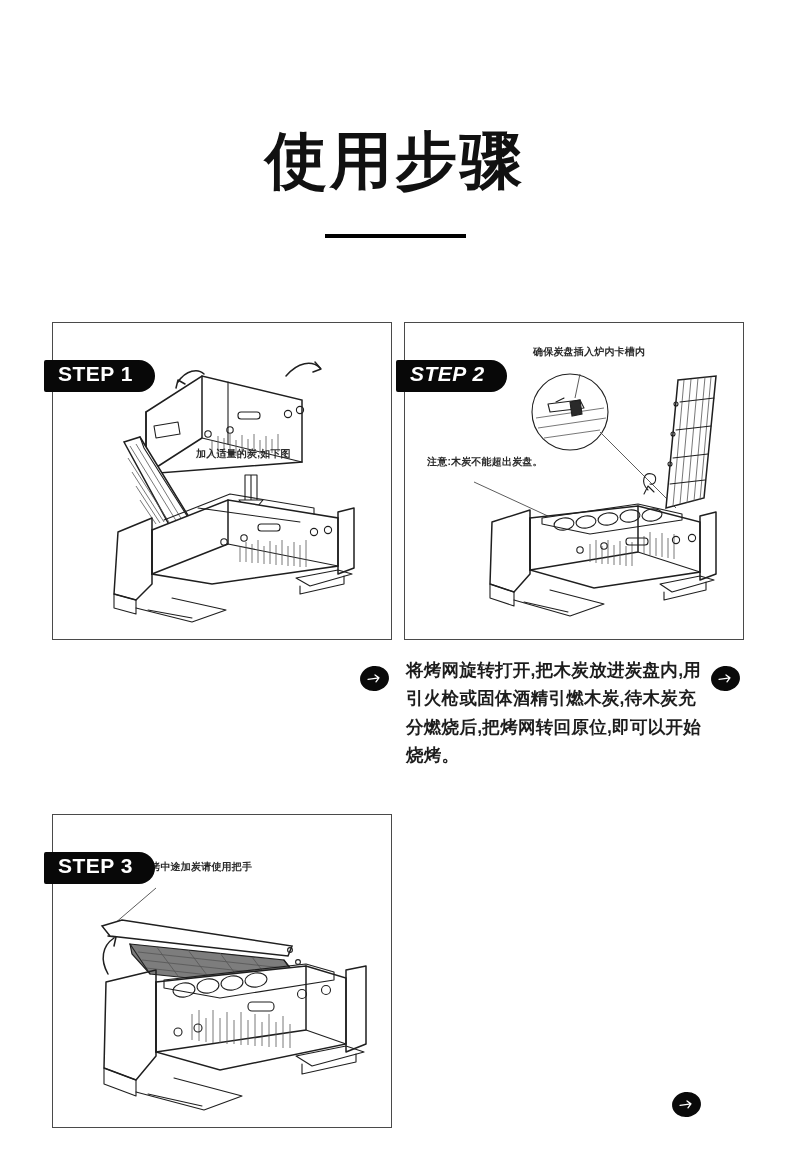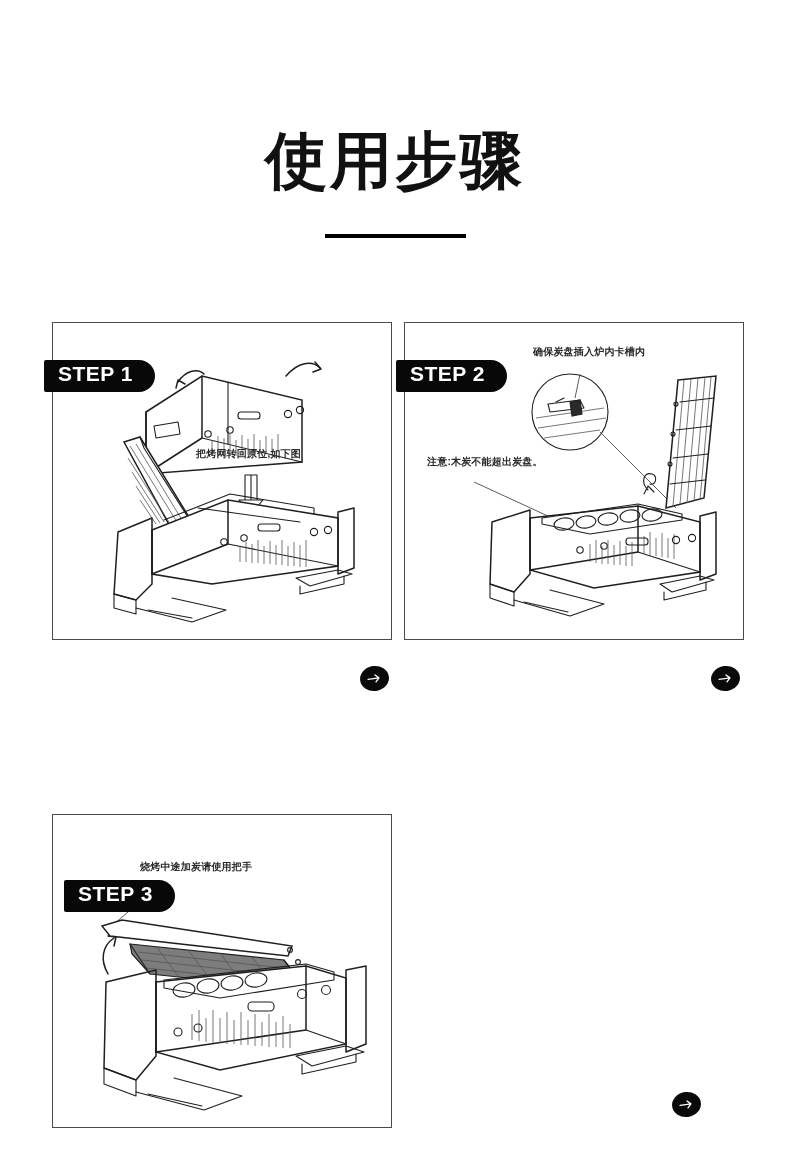--- a/index.html
+++ b/index.html
@@ -62,22 +62,22 @@
     display: flex;
     align-items: center;
     border-top-right-radius: 17px;
     border-bottom-right-radius: 17px;
     border-top-left-radius: 2px;
     border-bottom-left-radius: 2px;
     white-space: nowrap;
     z-index: 6;
   }
   #badge-1 { left: 44px;  top: 360px; }
-  #badge-2 { left: 396px; top: 360px; }
-  #badge-3 { left: 44px;  top: 880px; margin-left: 20px; }
+  #badge-2 { left: 396px; top: 360px; font-style: italic; }
+  #badge-3 { left: 44px;  top: 852px; }
 
   
   .annot {
     position: absolute;
     font-size: 10px;
     font-weight: 700;
     color: #2b2b2b;
     white-space: nowrap;
     z-index: 5;
     letter-spacing: 0.2px;
@@ -228,21 +228,21 @@
       <path class="ln" d="M286 190 L302 186 L302 246 L286 252 Z"></path>
       <path class="ln2" d="M244 256 L286 248 L300 252 L258 264 Z"></path>
       <path class="ln2" d="M248 264 L248 272 L292 262 L292 254"></path>
 
       <path class="ln2" d="M84 286 L140 300 L174 288 L120 276"></path>
       <path class="ln2" d="M96 288 L140 296"></path>
     </g>
   </svg>
 
   <div class="step-badge" id="badge-1">STEP 1</div>
-  <div class="annot" id="annot-p1">把烤网转回原位,如下图</div>
+  <div class="annot" id="annot-p1">加入适量的炭,如下图</div>
 
   <div class="panel" id="panel-2"></div>
 
   <svg class="illus" id="illus-2" width="340" height="318" viewBox="0 0 340 318">
 
     <circle class="ln2" cx="166" cy="90" r="38"></circle>
     <g class="thin">
       <path d="M132 96 L200 86"></path>
       <path d="M134 106 L202 96"></path>
       <path d="M140 116 L196 108"></path>
@@ -398,20 +398,21 @@
       <path class="ln2" d="M244 242 L294 232 L312 238 L260 252 Z"></path>
       <path class="ln2" d="M250 250 L250 260 L304 248 L304 240"></path>
       <path class="ln2" d="M84 278 L152 296 L190 282 L122 264"></path>
       <path class="ln2" d="M96 280 L150 292"></path>
     </g>
   </svg>
 
   <div class="step-badge" id="badge-3">STEP 3</div>
   <div class="annot" id="annot-p3">烧烤中途加炭请使用把手</div>
 
+  <div class="caption" id="caption-2">将烤网旋转打开,把木炭放进炭盘内,用引火枪或固体酒精引燃木炭,待木炭充分燃烧后,把烤网转回原位,即可以开始烧烤。</div>
 
   <div class="arrow-btn" id="arrow-1">
     <svg width="15" height="11" viewBox="0 0 15 11" aria-hidden="true">
       <path d="M1 5.5 L12 5.5 M8.5 2 L12 5.5 L8.5 9" fill="none" stroke="#ffffff" stroke-width="1.3" stroke-linecap="round" stroke-linejoin="round"></path>
     </svg>
   </div>
   <div class="arrow-btn" id="arrow-2">
     <svg width="15" height="11" viewBox="0 0 15 11" aria-hidden="true">
       <path d="M1 5.5 L12 5.5 M8.5 2 L12 5.5 L8.5 9" fill="none" stroke="#ffffff" stroke-width="1.3" stroke-linecap="round" stroke-linejoin="round"></path>
     </svg>

